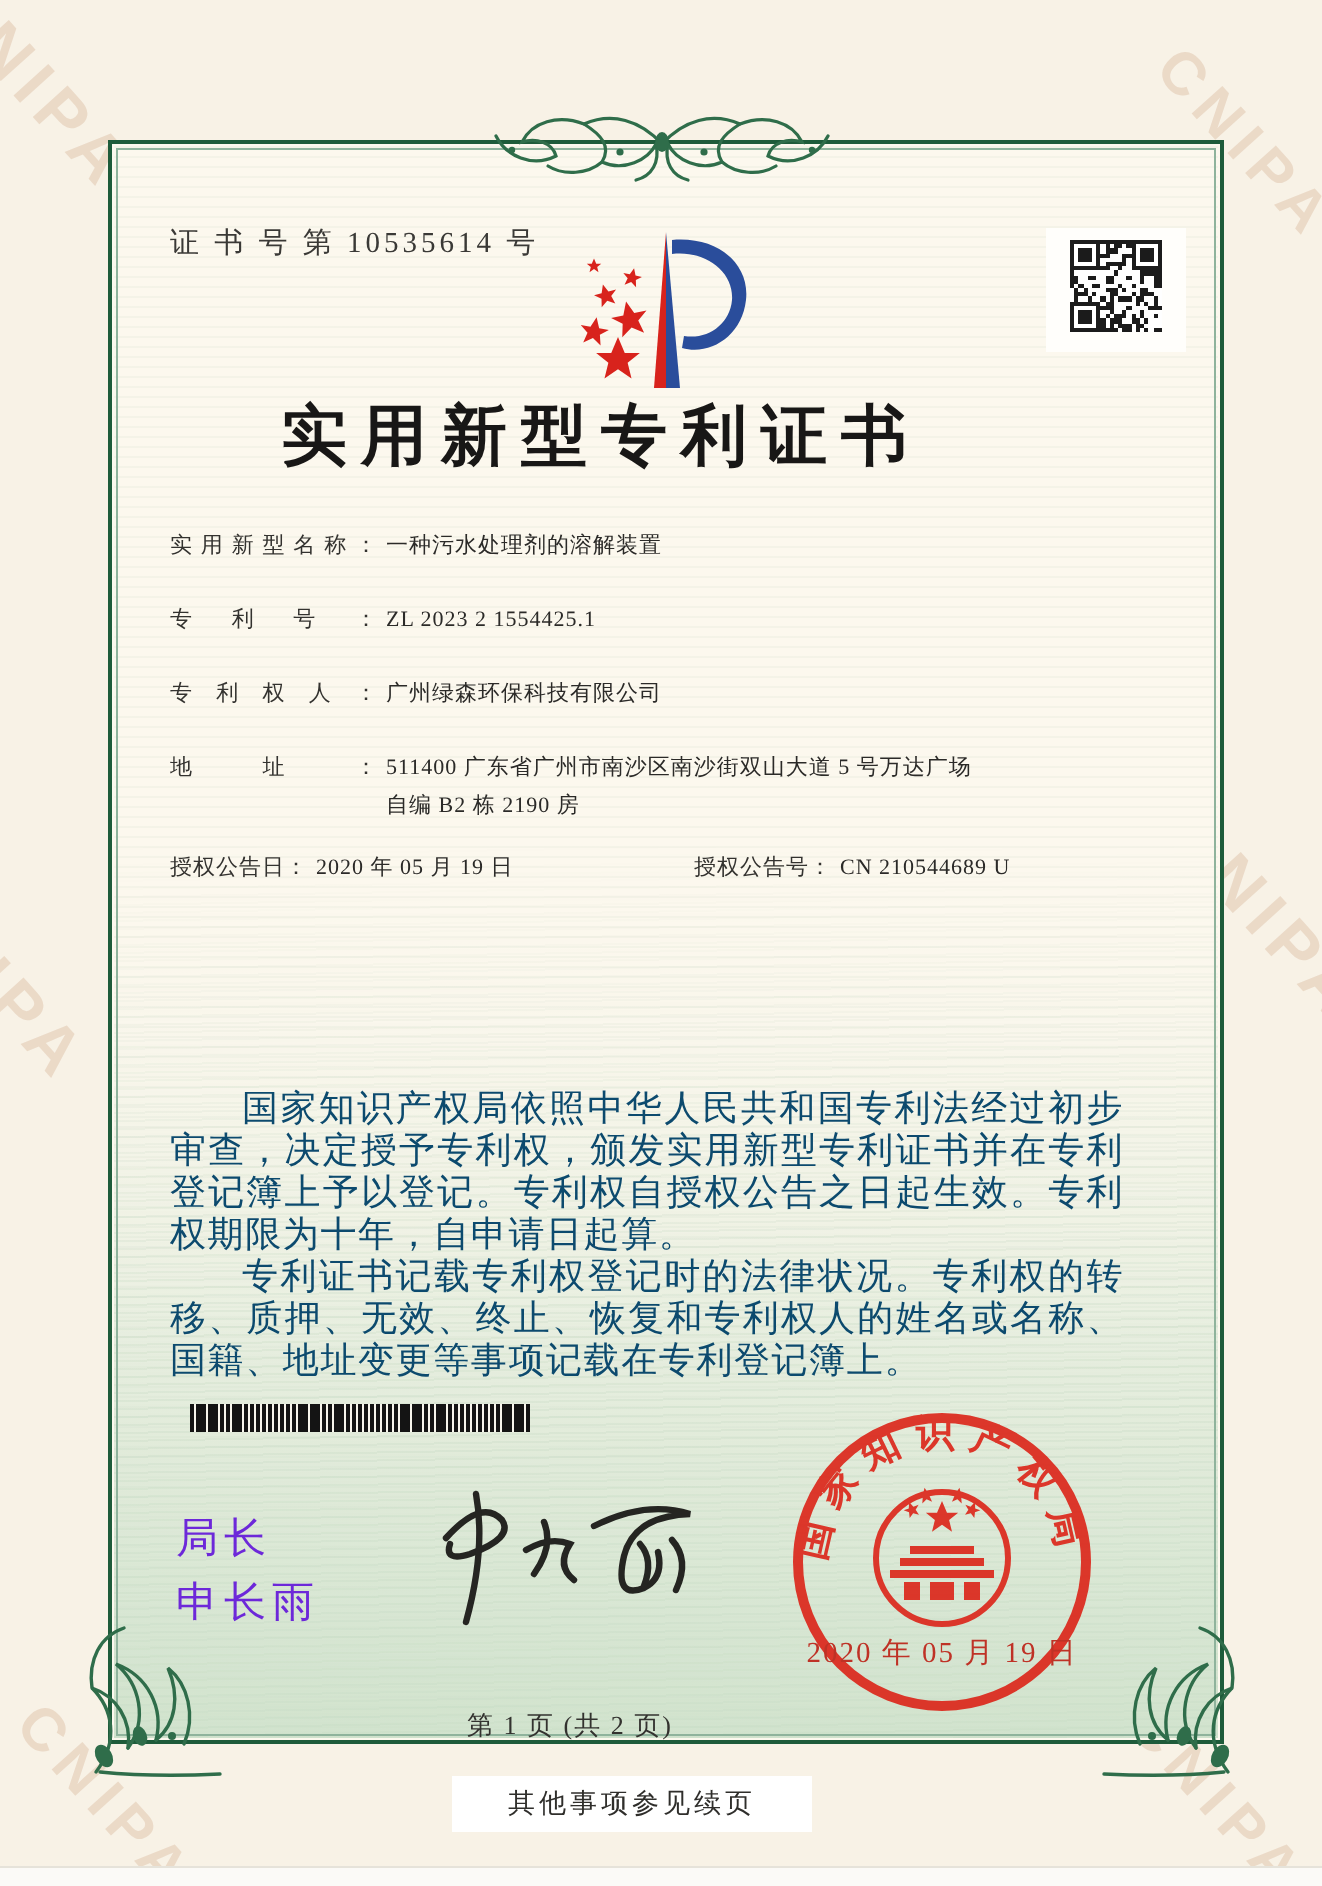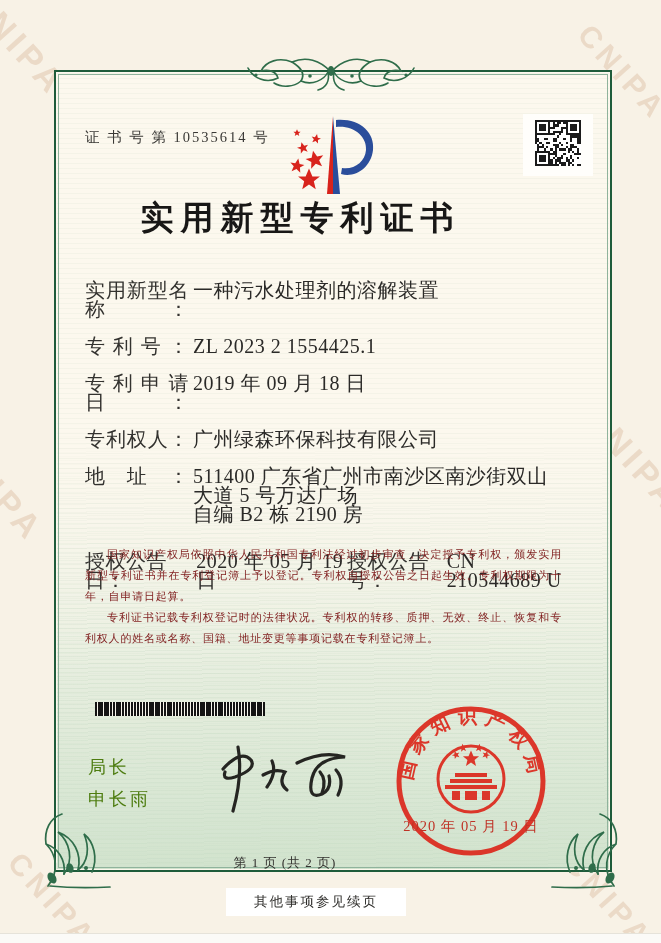--- a/index.html
+++ b/index.html
@@ -45,62 +45,62 @@
   .wm1{left:-12px; top:-18px; font-size:34px;}
   .wm2{left:596px; top:18px;}
   .wm3{left:392px; top:268px; font-size:26px; color:rgba(205,162,128,0.22);}
   .wm4{left:604px; top:398px; font-size:34px;}
   .wm5{left:-34px; top:428px; font-size:34px;}
   .wm6{left:120px; top:560px; font-size:58px; letter-spacing:12px; color:rgba(200,160,128,0.12); transform:rotate(40deg);}
   .wm7{left:26px; top:846px;}
   .wm8{left:582px; top:846px;}
 
   .cert-no{
-    position:absolute; left:85px; top:112px; font-size:14.5px; letter-spacing:2px; color:#3a3936;margin-top:16px;
+    position:absolute; left:85px; top:112px; font-size:14.5px; letter-spacing:2px; color:#3a3936;
   }
   .logo{position:absolute; left:283px; top:108px;}
   .qr-patch{position:absolute; left:523px; top:114px; width:70px; height:62px; background:#fffefb;}
   .qr{
     position:absolute; left:535px; top:120px; width:46px; height:46px; background:#fff;
     display:grid; grid-template-columns:repeat(21,1fr); grid-template-rows:repeat(21,1fr);
   }
   .qr div{background:transparent;}
   .qr div.on{background:#1b1b1b;}
   .title{
     position:absolute; left:0; top:196px; width:601px; margin:0;
     text-align:center; font-size:33px; font-weight:bold; letter-spacing:7px; color:#181716;
   }
-  .fields{position:absolute; left:85px; top:281px; width:478px; font-size:20px; color:#2b2a28;}
+  .fields{position:absolute; left:85px; top:264px; width:478px; font-size:11px; color:#2b2a28;}
   .frow{display:flex; margin-bottom:18px; line-height:19px;}
   .flabel{width:104px; flex:0 0 104px; text-align:justify; text-align-last:justify; letter-spacing:0.5px; color:#33322f;}
   .fvalue{flex:1; padding-left:4px; letter-spacing:0.5px;}
-  .addr-row{margin-bottom:28px;}
+  .addr-row{margin-bottom:12px;}
   .grant-row{display:flex; margin-top:2px; line-height:19px;font-family:Liberation Serif, serif;}
   .grant-left{display:flex; width:262px; flex:0 0 262px;}
   .grant-right{display:flex;}
   .glabel{letter-spacing:0.5px; color:#33322f;}
   .gvalue{padding-left:4px; letter-spacing:0.5px;}
 
   .body-text{
     position:absolute; left:85px; top:544px; width:477px;
-    font-size:11px; line-height:21px; text-align:justify; color:#7f1d1d; letter-spacing:0.8px;
+    font-size:18px; line-height:21px; text-align:justify; color:#0c4a6e; letter-spacing:0.8px;
   }
   .body-text p{margin:0; text-indent:2em;}
 
   .barcode{
     position:absolute; left:95px; top:702px; width:170px; height:14px;
     background:
       repeating-linear-gradient(90deg,#141414 0 2px,transparent 2px 3px),
       repeating-linear-gradient(90deg,transparent 0 5px,#141414 5px 7px,transparent 7px 11px,#141414 11px 12px,transparent 12px 17px);
     background-color:#f7f5ec;
   }
 
   .sig-title,.sig-name{
     position:absolute; left:88px; font-family:"Liberation Sans","DejaVu Sans",sans-serif;
-    font-size:18px; letter-spacing:3px; color:#4d7c0f;
+    font-size:21px; letter-spacing:3px; color:#6d28d9;
   }
   .sig-title{top:755px;}
   .sig-name{top:787px;}
   .signature{position:absolute; left:205px; top:737px;}
 
   .seal{position:absolute; left:388px; top:698px;}
 
   .page-num{
     position:absolute; left:54px; top:854px; width:462px; text-align:center;
     font-size:13px; letter-spacing:1px; color:#33322f;
@@ -654,24 +654,20 @@
   <div class="fields">
     <div class="frow">
       <span class="flabel">实用新型名称：</span>
       <span class="fvalue">一种污水处理剂的溶解装置</span>
     </div>
     <div class="frow">
       <span class="flabel">专利号：</span>
       <span class="fvalue">ZL 2023 2 1554425.1</span>
     </div>
     <div class="frow">
-      <span class="flabel">专利申请日：</span>
-      <span class="fvalue">2019 年 09 月 18 日</span>
-    </div>
-    <div class="frow">
       <span class="flabel">专利权人：</span>
       <span class="fvalue">广州绿森环保科技有限公司</span>
     </div>
     <div class="frow addr-row">
       <span class="flabel">地址：</span>
       <span class="fvalue">
         <div>511400 广东省广州市南沙区南沙街双山大道 5 号万达广场</div>
         <div>自编 B2 栋 2190 房</div>
       </span>
     </div>

